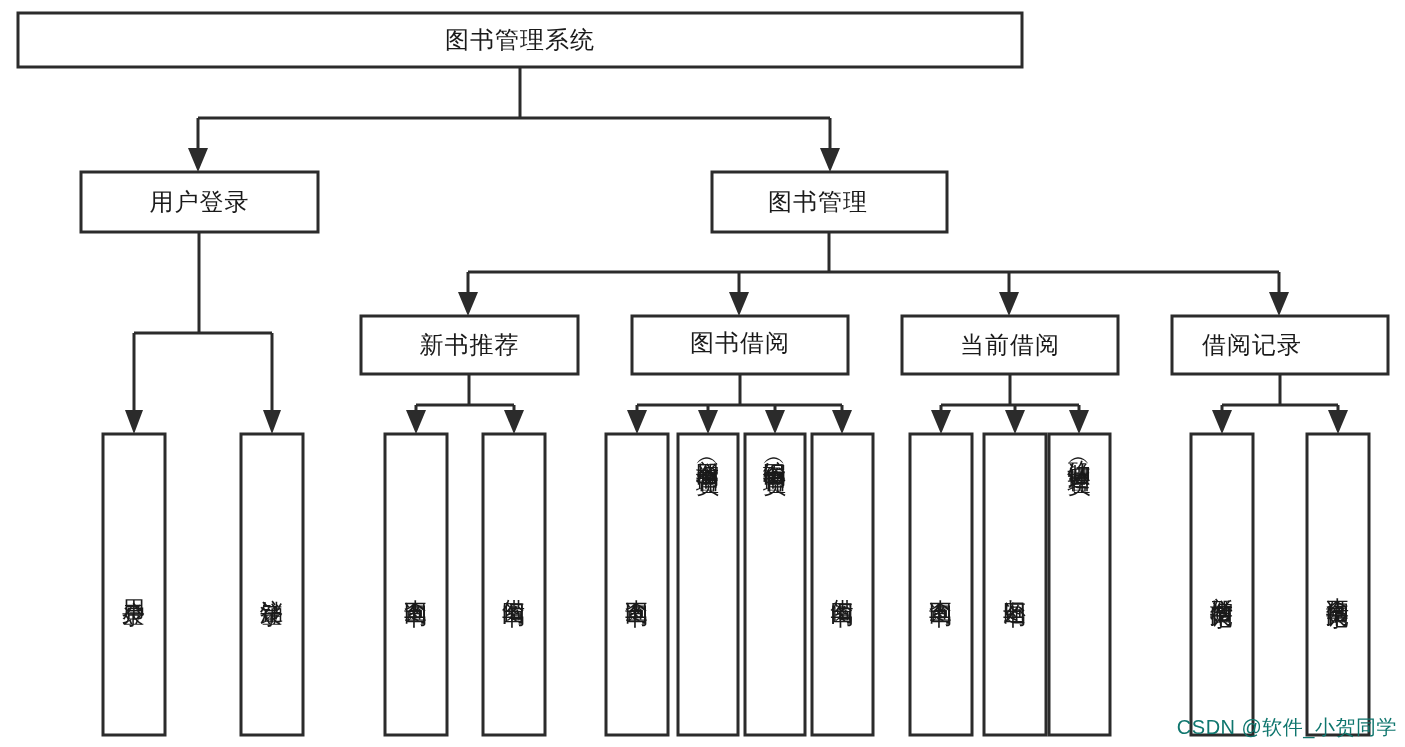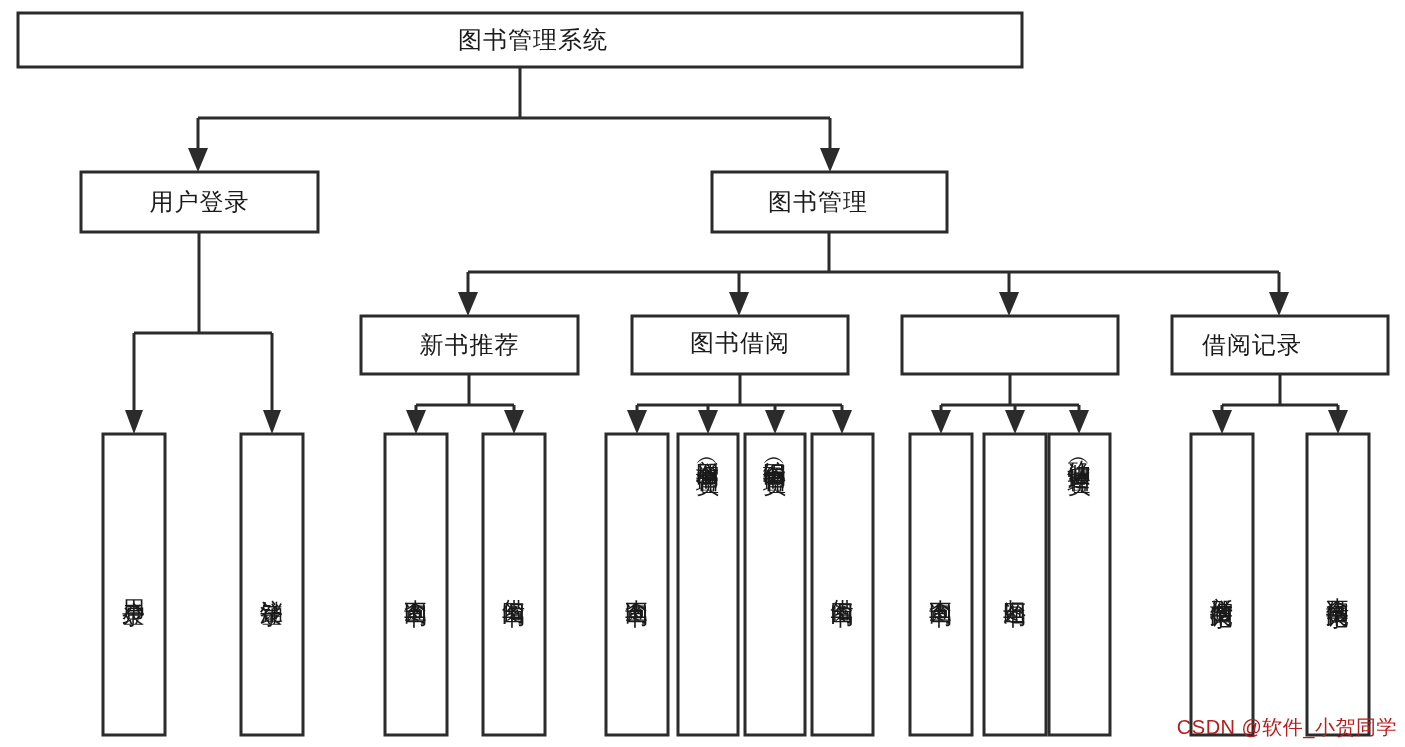--- a/index.html
+++ b/index.html
@@ -69,21 +69,21 @@
     letter-spacing: 1px;
     white-space: nowrap;
     pointer-events: none;
   }
   #watermark {
     position: absolute;
     right: 8px;
     bottom: 6px;
     font-family: "Liberation Sans", "DejaVu Sans", sans-serif;
     font-size: 20px;
-    color: #b91c1c;
+    color: #0f766e;
     letter-spacing: 0.5px;
     white-space: nowrap;
   }
 </style>
 </head>
 <body>
 
 <div id="diagram-root">
 
   <svg id="flowchart" viewBox="0 0 1405 747" xmlns="http://www.w3.org/2000/svg">
@@ -183,27 +183,28 @@
     <rect class="node-box" x="812" y="434" width="61" height="301"></rect>
 
     <rect class="node-box" x="910" y="434" width="62" height="301"></rect>
     <rect class="node-box" x="984" y="434" width="62" height="301"></rect>
     <rect class="node-box" x="1049" y="434" width="61" height="301"></rect>
 
     <rect class="node-box" x="1191" y="434" width="62" height="301"></rect>
     <rect class="node-box" x="1307" y="434" width="62" height="301"></rect>
   </svg>
 
-  <div class="hlabel-wrap" style="left:31px; top:13px; width:1004px; height:54px;">图书管理系统</div>
+  <div class="hlabel-wrap" style="left:18px; top:13px; width:1004px; height:54px;">图书管理系统</div>
 
   <div class="hlabel-wrap" style="left:81px; top:172px; width:237px; height:60px;">用户登录</div>
   <div class="hlabel-wrap" style="left:712px; top:172px; width:212px; height:60px;">图书管理</div>
 
   <div class="hlabel-wrap" style="left:361px; top:316px; width:217px; height:58px;font-family:Liberation Serif, serif;">新书推荐</div>
   <div class="hlabel-wrap" style="left:632px; top:316px; width:216px; height:54px;">图书借阅</div>
+  <div class="hlabel-wrap" style="left:902px; top:316px; width:216px; height:58px;">当前借阅</div>
   <div class="hlabel-wrap" style="left:1144px; top:316px; width:216px; height:58px;">借阅记录</div>
 
   <div class="vlabel-wrap" style="left:103px; top:434px; width:62px; height:301px;">用户登录</div>
   <div class="vlabel-wrap" style="left:241px; top:434px; width:62px; height:301px;">注销登录</div>
 
   <div class="vlabel-wrap" style="left:385px; top:434px; width:62px; height:301px;">查询图书</div>
   <div class="vlabel-wrap" style="left:483px; top:434px; width:62px; height:301px;">借阅图书</div>
 
   <div class="vlabel-wrap" style="left:606px; top:434px; width:62px; height:301px;">查询图书</div>
   <div class="vlabel-wrap" style="left:678px; top:434px; width:60px; height:301px; justify-content:flex-start; padding-top:8px; box-sizing:border-box;">新增图书（管理员）</div>

